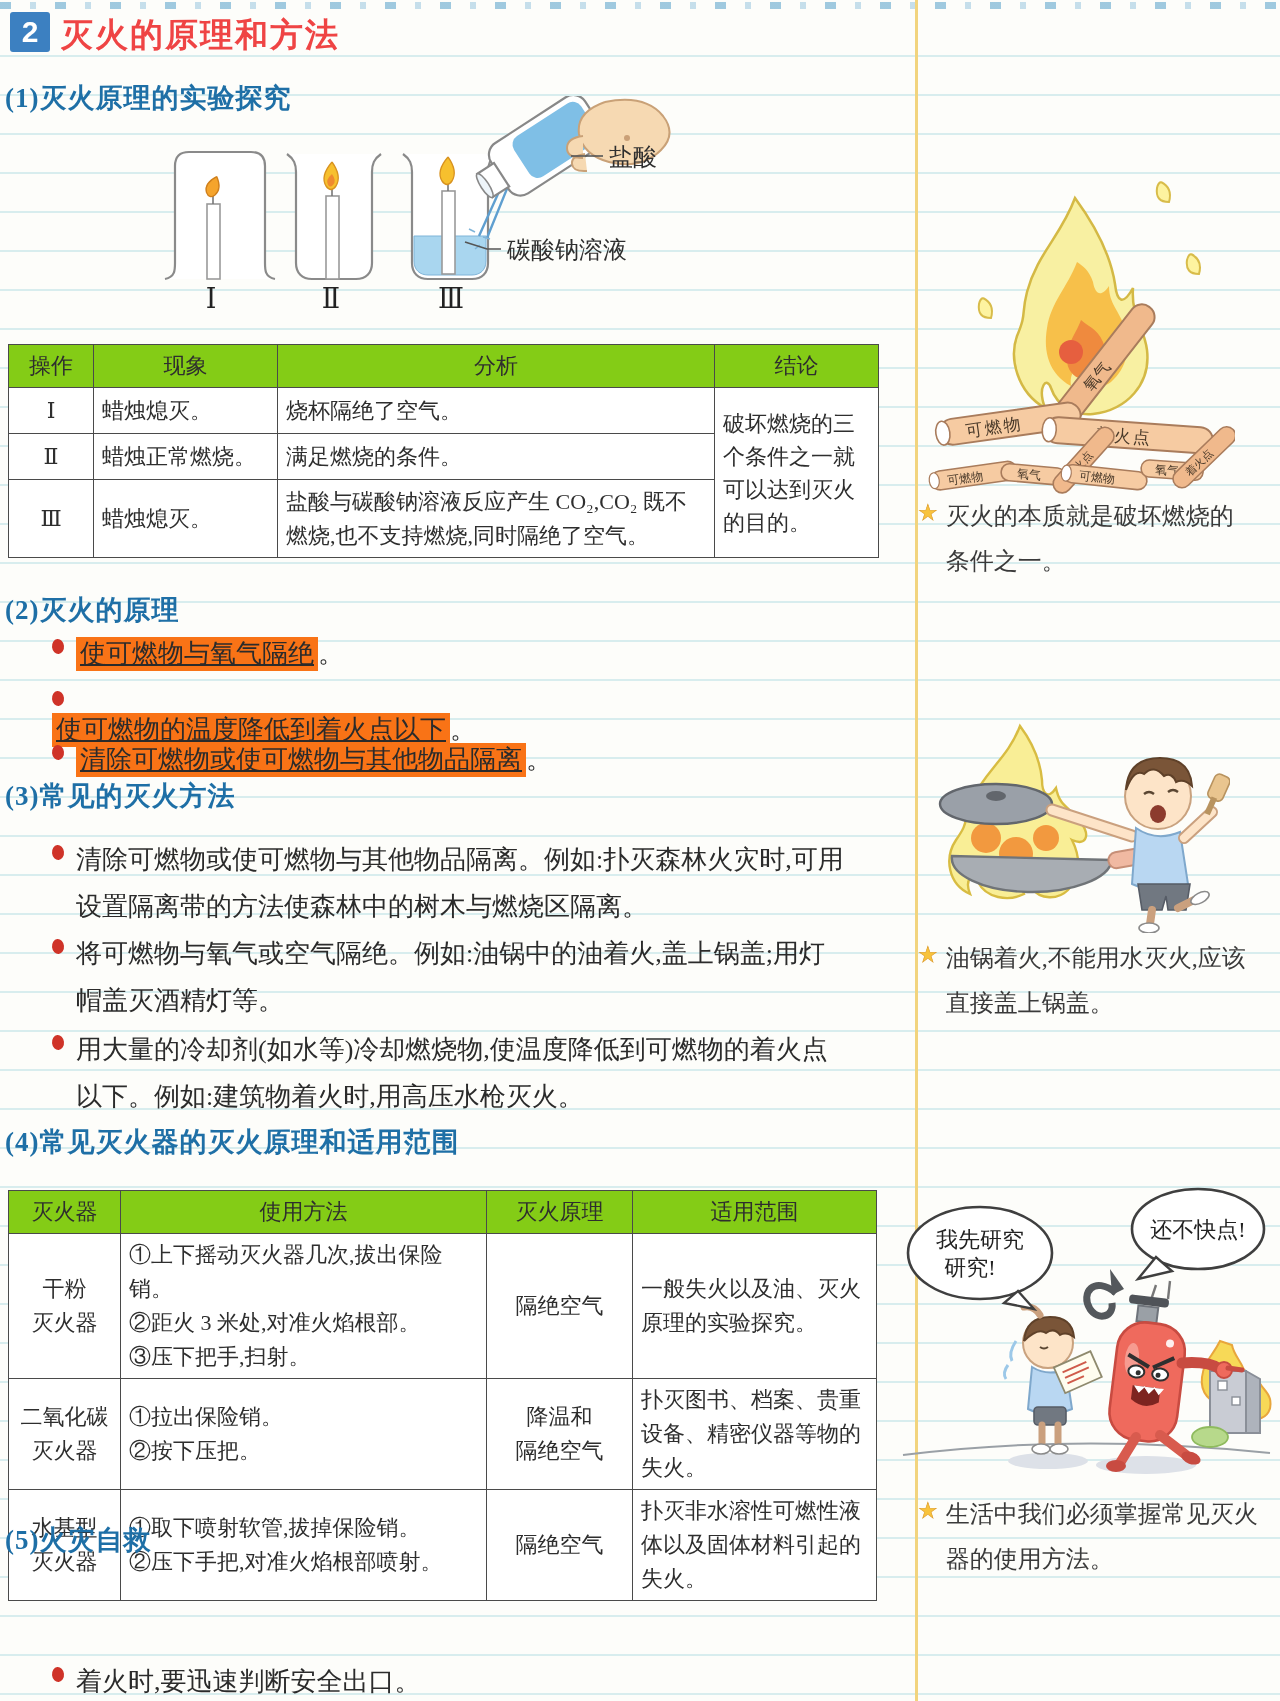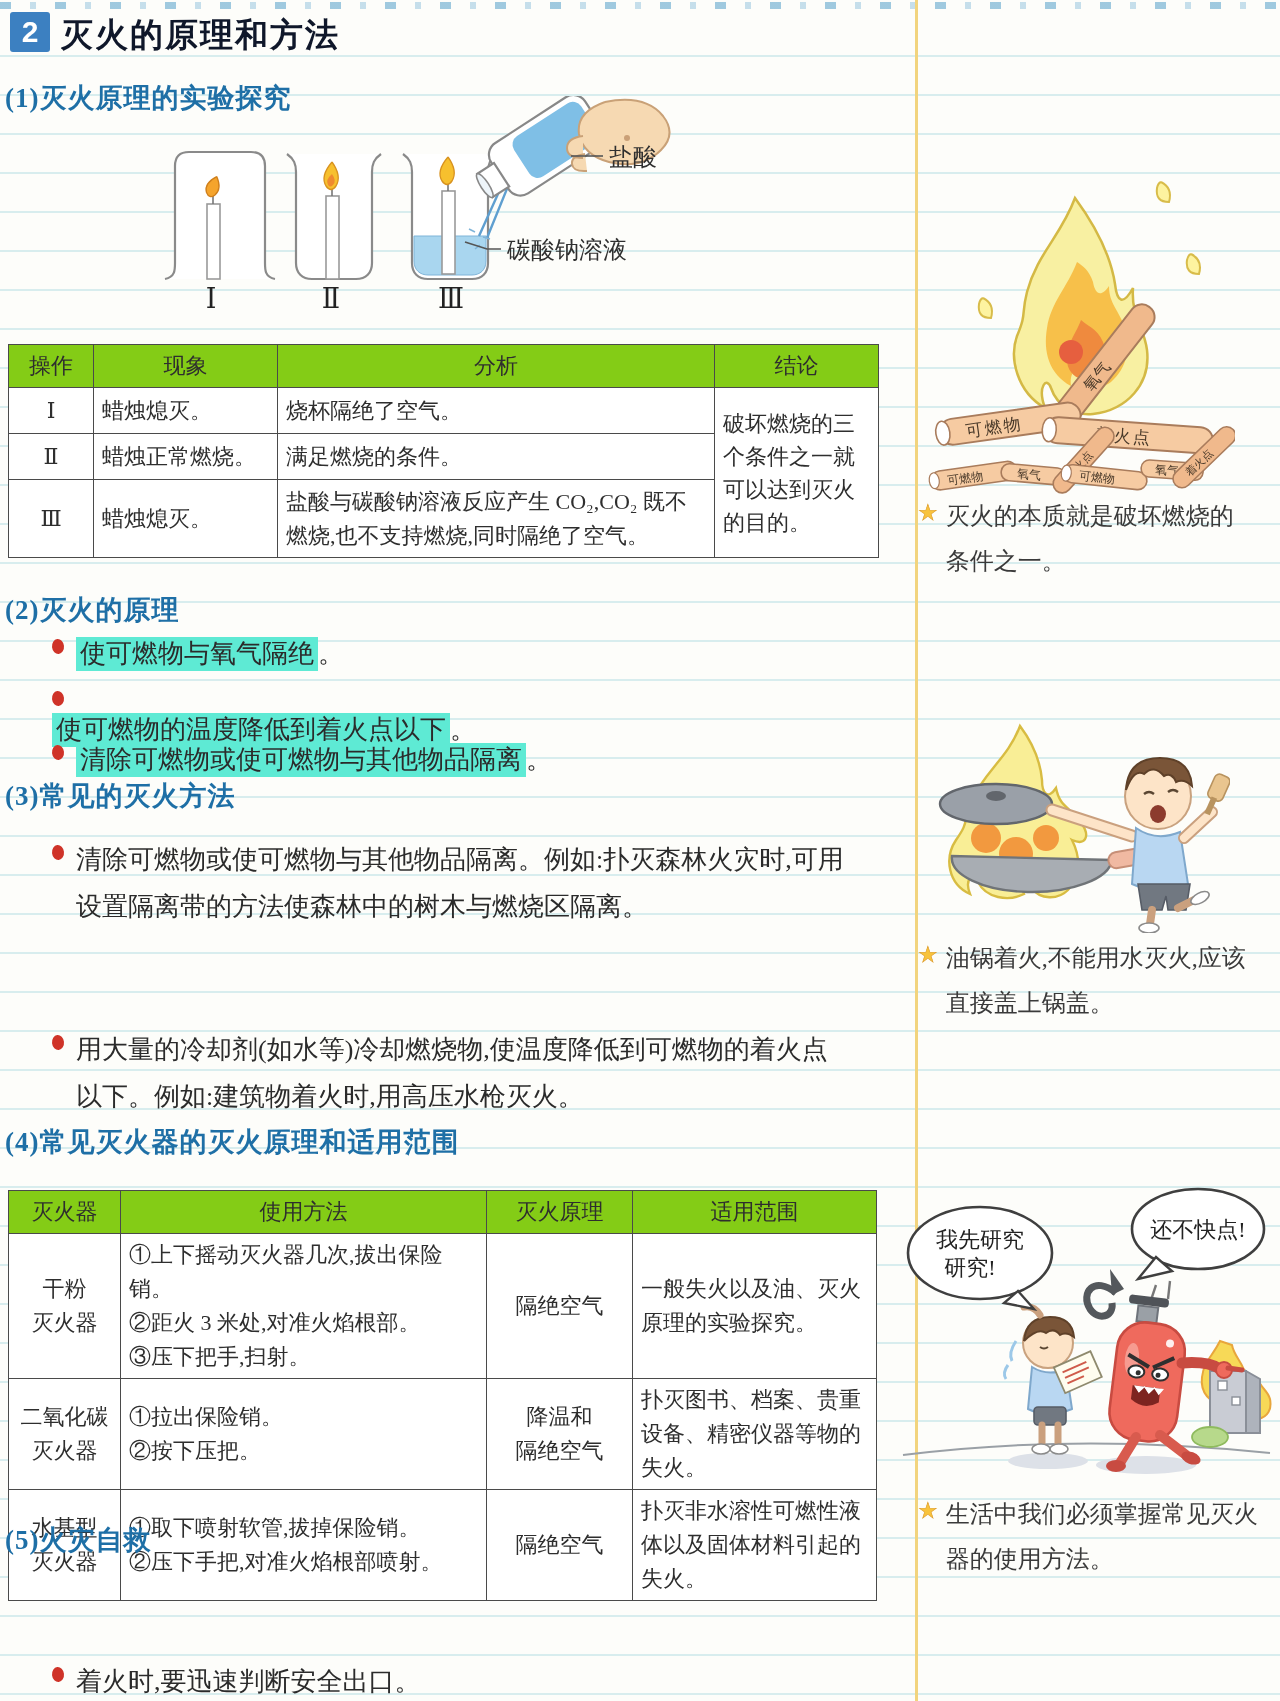--- a/index.html
+++ b/index.html
@@ -22,36 +22,36 @@
   }
   .margin-line { position:absolute; left:915px; top:0; width:3px; height:100%; background:#f2d47e; }
 
   .abs { position:absolute; }
 
   .badge {
     position:absolute; left:10px; top:12px; width:40px; height:40px;
     background:#3c80c1; color:#fff; font-family:"Liberation Sans",sans-serif;
     font-size:30px; font-weight:bold; text-align:center; line-height:40px; border-radius:3px;
   }
-  .main-title { position:absolute; left:60px; top:13px; font-size:33px; font-weight:bold; color:#0f172a; letter-spacing:2px; }
+  .main-title { position:absolute; left:60px; top:13px; font-size:33px; font-weight:bold; color:#ef4444; letter-spacing:2px; }
   .sec-h { position:absolute; left:5px; font-size:27px; font-weight:bold; color:#1e6fa6; letter-spacing:1px; }
 
   table.nbtab { border-collapse:collapse; background:#fff; table-layout:fixed; }
   table.nbtab th, table.nbtab td { border:1.6px solid #4a4a4a; font-size:22px; padding:4px 8px; line-height:34px; vertical-align:middle; }
   table.nbtab th { background:#84cc16; font-weight:normal; text-align:center; height:36px; }
   .tc { text-align:center; }
 
   .bullet-row { position:absolute; left:52px; display:flex; align-items:flex-start; }
   .dot {
     flex:0 0 auto; display:inline-block; width:12px; height:15px;
     border:6px solid #cf3328; border-radius:50%; background:#fff; margin:9px 12px 0 0;
     transform:rotate(-6deg);
   }
   .bullet-text { font-size:26px; line-height:47px; width:768px; color:#2b2b2b; }
-  mark { background:#5eead4; color:inherit; padding:2px 4px 3px; }
+  mark { background:#f97316; color:inherit; padding:2px 4px 3px;text-decoration:underline; }
 
   .note { position:absolute; display:flex; align-items:flex-start; }
   .star { font-size:22px; color:#f8c33c; margin:6px 8px 0 0; -webkit-text-stroke:.6px #de9c2d; }
   .note-text { font-size:24px; line-height:45px; color:#3a3a3a; width:336px; }
 
   svg text { font-family:"Liberation Serif","DejaVu Serif",serif; }
 </style>
 </head>
 <body>
 
@@ -162,20 +162,24 @@
   <div class="bullet-row" style="top:736px;">
     <span class="dot"></span>
     <div class="bullet-text"><mark>清除可燃物或使可燃物与其他物品隔离</mark><span>。</span></div>
   </div>
 
   <div class="sec-h" style="top:778px;">(3)常见的灭火方法</div>
   <div class="bullet-row" style="top:836px;">
     <span class="dot"></span>
     <div class="bullet-text">清除可燃物或使可燃物与其他物品隔离。例如:扑灭森林火灾时,可用设置隔离带的方法使森林中的树木与燃烧区隔离。</div>
   </div>
+  <div class="bullet-row" style="top:930px;">
+    <span class="dot"></span>
+    <div class="bullet-text">将可燃物与氧气或空气隔绝。例如:油锅中的油着火,盖上锅盖;用灯帽盖灭酒精灯等。</div>
+  </div>
   <div class="bullet-row" style="top:1026px;">
     <span class="dot"></span>
     <div class="bullet-text">用大量的冷却剂(如水等)冷却燃烧物,使温度降低到可燃物的着火点以下。例如:建筑物着火时,用高压水枪灭火。</div>
   </div>
 
   <div class="sec-h" style="top:1124px;">(4)常见灭火器的灭火原理和适用范围</div>
 
   <table class="nbtab abs" style="left:8px; top:1190px; width:868px;">
     <colgroup>
         <col style="width:112px">

